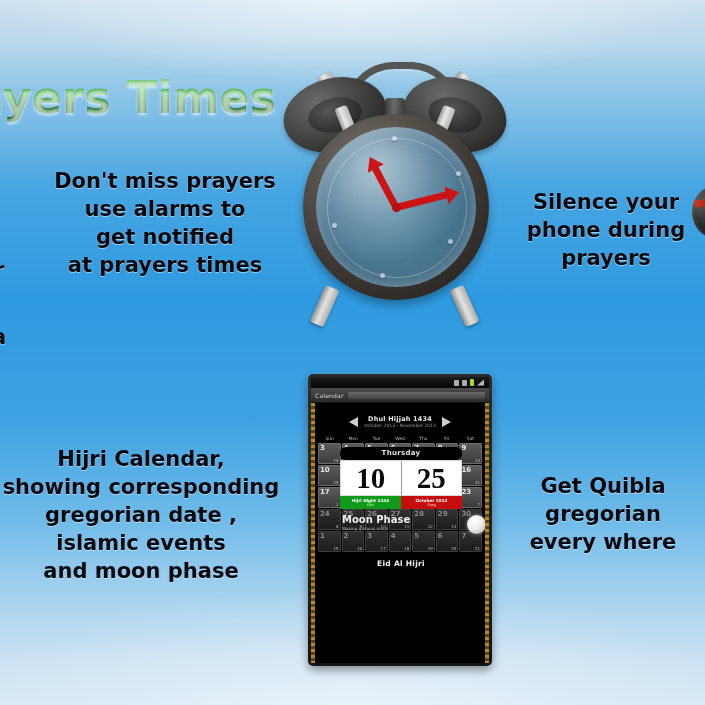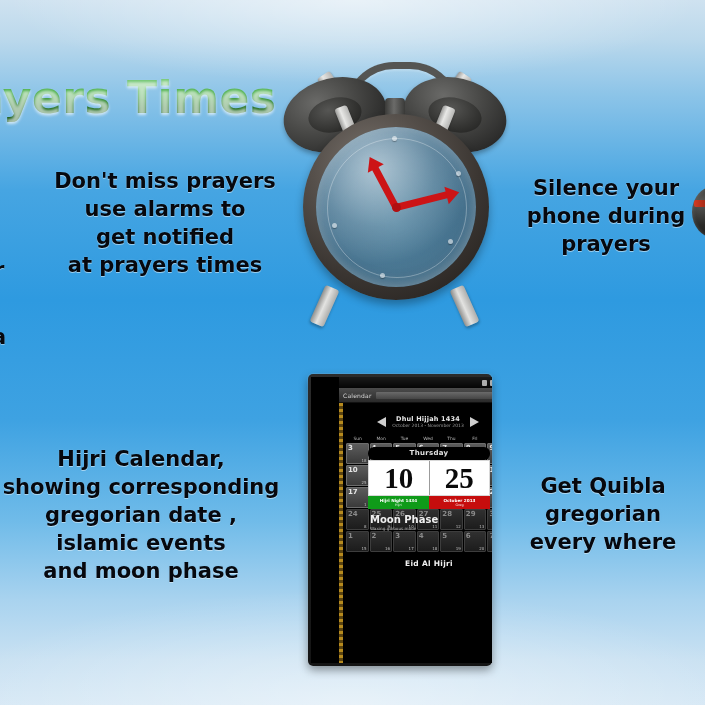--- a/index.html
+++ b/index.html
@@ -72,21 +72,21 @@
     font-weight: bold;
     font-size: 21px;
     line-height: 1.33;
     text-align: center;
     text-shadow:
       0 1px 0 rgba(255,255,255,.45),
       0 0 2px rgba(120,190,235,.7);
     white-space: pre-line;
   }
   #cap-alarm   { left: 20px;  top: 168px;  width: 290px; }
-  #cap-silence { left: 508px; top: 175px;  width: 196px; text-align: center; }
+  #cap-silence { left: 508px; top: 189px;  width: 196px; text-align: center; }
   #cap-hijri   { left: -18px; top: 446px;  width: 318px; }
   #cap-quibla  { left: 508px; top: 473px;  width: 190px; }
 
   
   .frag {
     position: absolute;
     color: #06080e;
     font-weight: bold;
     font-size: 21px;
     text-shadow: 0 1px 0 rgba(255,255,255,.4);
@@ -248,21 +248,20 @@
     padding: 3px;
     box-sizing: border-box;
     overflow: hidden;
   }
   #screen {
     position: relative;
     width: 100%;
     height: 100%;
     background: #000;
     overflow: hidden;
-    padding-left: 28px;
   }
   
   #statusbar {
     position: relative;
     height: 11px;
     background: linear-gradient(to bottom,#1b1b1b,#050505);
     display: flex;
     align-items: center;
     justify-content: flex-end;
     gap: 3px;

